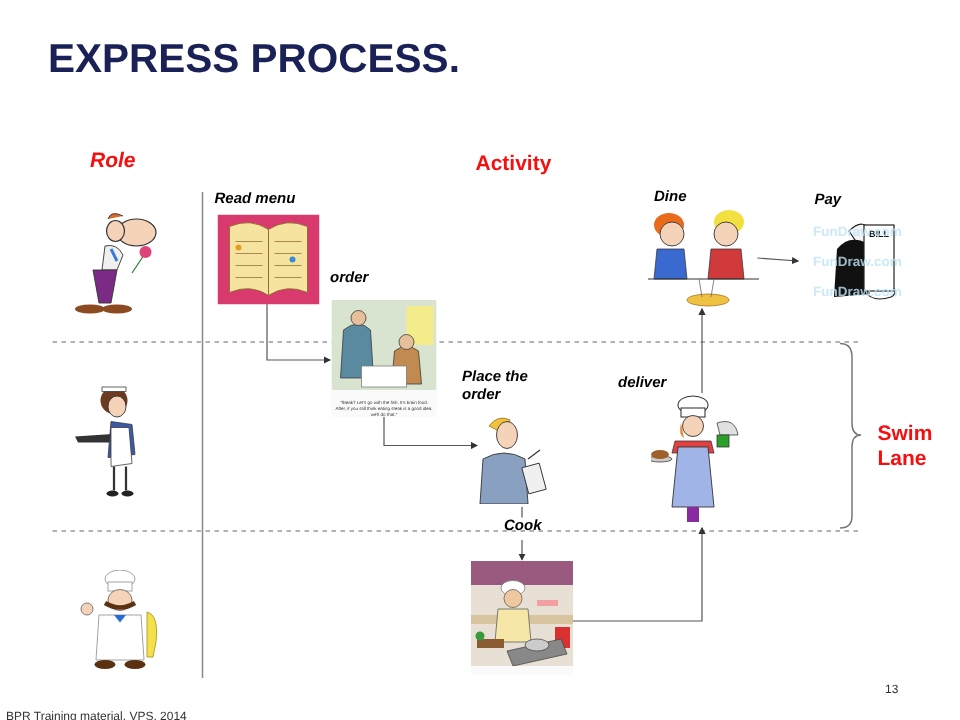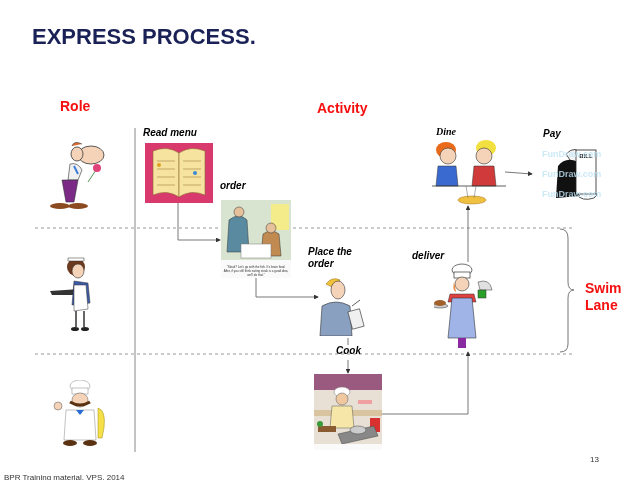--- a/index.html
+++ b/index.html
@@ -1,30 +1,30 @@
 <!DOCTYPE html>
 <html><head>
 <meta charset="utf-8">
 <style>
   html, body { margin:0; padding:0; }
   body { width:640px; height:480px; background:#ffffff; position:relative; overflow:hidden; font-family:"Liberation Sans", sans-serif; }
   .abs { position:absolute; }
-  .title { left:32px; top:24px; font-size:22px; font-weight:bold; color:#1a2156; letter-spacing:0px; }
+  .title { left:32px; top:24px; font-size:27px; font-weight:bold; color:#1a2156; letter-spacing:0px; }
   .hdr { font-size:14px; font-weight:bold; color:#f50f0f; }
   .lbl { font-size:10px; font-weight:bold; font-style:italic; color:#000; line-height:12px; }
   .footer { font-size:8px; color:#333; }
   .pic { position:absolute; border:none; }
   svg.lines { position:absolute; left:0; top:0; }
 </style>
 </head>
 <body>
 
 <div class="abs title">EXPRESS PROCESS.</div>
 
-<div class="abs hdr" style="left:60px;top:98px;">Role</div>
+<div class="abs hdr" style="left:60px;top:98px;font-style:italic;">Role</div>
 <div class="abs hdr" style="left:317px;top:100px;">Activity</div>
 <div class="abs hdr" style="left:585px;top:280px;line-height:17px;">
   <div>Swim</div>
   <div>Lane</div>
 </div>
 
 <svg class="lines" width="640" height="480">
   <defs>
     <marker id="ah" markerWidth="6" markerHeight="6" refX="5" refY="3" orient="auto">
       <path d="M0,0 L6,3 L0,6 z" fill="#333"></path>
@@ -89,21 +89,21 @@
   <path d="M48,28 Q56,30 54,48 L52,58 L48,58 Z" fill="#f5e04a" stroke="#a08a10" stroke-width="0.5"></path>
   <ellipse cx="20" cy="63" rx="7" ry="3" fill="#5a3212"></ellipse>
   <ellipse cx="40" cy="63" rx="7" ry="3" fill="#5a3212"></ellipse>
 </svg>
 
 <div class="abs lbl" style="left:143px;top:127px;text-align:right;">Read menu</div>
 <div class="abs lbl" style="left:220px;top:180px;">order</div>
 <div class="abs lbl" style="left:308px;top:246px;width:60px;white-space:normal;">Place  the order</div>
 <div class="abs lbl" style="left:336px;top:345px;">Cook</div>
 <div class="abs lbl" style="left:412px;top:250px;">deliver</div>
-<div class="abs lbl" style="left:436px;top:126px;font-family:Liberation Serif, serif;">Dine</div>
+<div class="abs lbl" style="left:436px;top:126px;">Dine</div>
 <div class="abs lbl" style="left:543px;top:128px;">Pay</div>
 
 <svg class="pic" style="left:145px;top:143px;" width="68" height="60" viewBox="0 0 68 60">
   <rect x="0" y="0" width="68" height="60" fill="#d93a6e"></rect>
   <path d="M8,8 Q22,2 34,10 L34,54 Q22,46 8,52 Z" fill="#f7e3a0" stroke="#8a6a30" stroke-width="0.6"></path>
   <path d="M34,10 Q46,2 60,8 L60,52 Q46,46 34,54 Z" fill="#f7e3a0" stroke="#8a6a30" stroke-width="0.6"></path>
   <g stroke="#a08040" stroke-width="0.6">
     <line x1="12" y1="18" x2="30" y2="18"></line>
       <line x1="12" y1="26" x2="30" y2="26"></line>
       <line x1="12" y1="34" x2="30" y2="34"></line>

